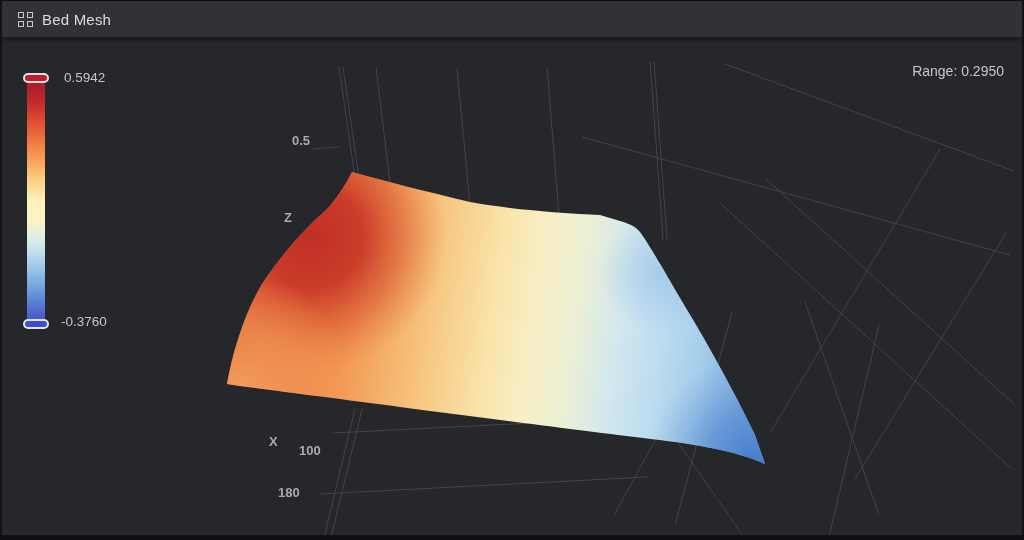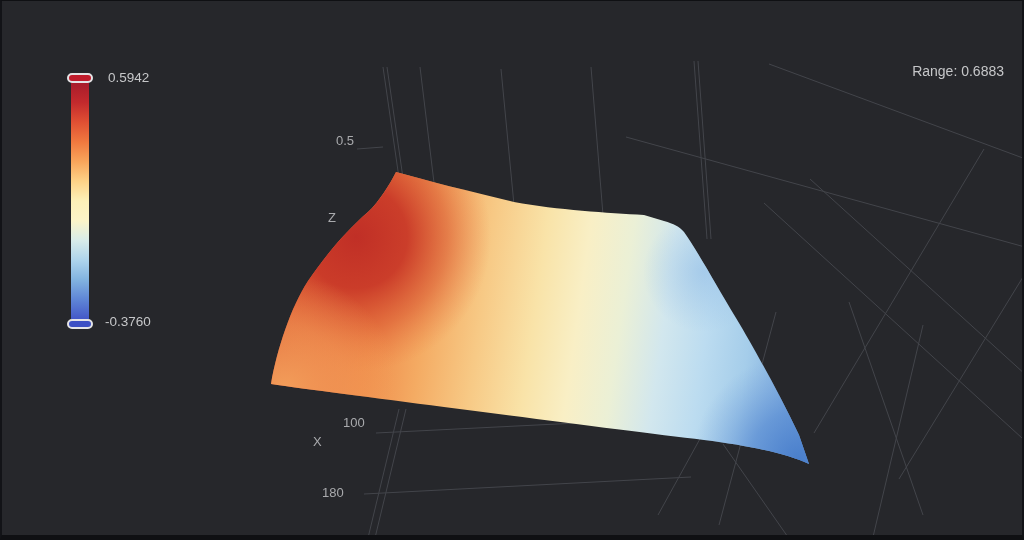--- a/index.html
+++ b/index.html
@@ -13,35 +13,44 @@
   
   .panel-header{
     position:absolute;top:0;left:0;right:0;height:36px;
     background:#313237;display:flex;align-items:center;gap:9px;padding-left:16px;
     box-shadow:0 2px 4px rgba(0,0,0,.45);border-bottom:1px solid #1a1b1f;z-index:5;
   }
   .grid-icon{width:15px;height:15px;display:grid;grid-template-columns:6px 6px;grid-template-rows:6px 6px;gap:3px;}
   .grid-icon span{border:1.5px solid #c7c7c9;box-sizing:border-box;background:transparent;}
   .panel-title{color:#dcdcde;font-size:15px;font-weight:500;letter-spacing:.2px;}
   
-  .plot-area{position:absolute;top:36px;left:0;right:0;bottom:0;margin-left:44px;}
+  .plot-area{position:absolute;top:36px;left:0;right:0;bottom:0;}
   .plot-svg{position:absolute;top:0;left:0;}
-  .axis-label{position:absolute;color:#a9aaad;font-size:13px;line-height:15px;white-space:nowrap;}
+  .axis-label{position:absolute;color:#a9aaad;font-size:13px;line-height:15px;white-space:nowrap;font-weight:bold;}
   .cb-label{position:absolute;color:#c6c7c9;font-size:13.5px;line-height:16px;white-space:nowrap;}
   .range-label{position:absolute;right:18px;top:26px;color:#c6c7c9;font-size:14px;}
   
   .colorbar{position:absolute;left:21px;top:36px;display:flex;flex-direction:column;align-items:center;}
   .cb-cap{width:26px;height:10px;border-radius:6px;border:2px solid #e4e4e6;box-sizing:border-box;}
   .cb-bar{width:18px;height:236px;}
 </style>
 </head>
 <body>
 
 <div class="window">
 
+  <div class="panel-header">
+    <div class="grid-icon">
+      <span></span>
+        <span></span>
+        <span></span>
+        <span></span>
+    </div>
+    <div class="panel-title">Bed Mesh</div>
+  </div>
 
   <div class="plot-area">
 
     <svg class="plot-svg" width="1024" height="504" viewBox="0 0 1024 504">
       <defs>
         <linearGradient id="surfaceGradient" gradientUnits="userSpaceOnUse" x1="240" y1="260" x2="775" y2="335">
             <stop offset="0%" stop-color="#dc5733"></stop>
             <stop offset="7%" stop-color="#e56a3c"></stop>
             <stop offset="16%" stop-color="#ef8a4a"></stop>
             <stop offset="26%" stop-color="#f4ab63"></stop>
@@ -130,22 +139,22 @@
     </svg>
 
     <div class="colorbar">
       <div class="cb-cap" style="background: rgb(193, 28, 44);"></div>
       <div class="cb-bar" style="background: linear-gradient(rgb(168, 28, 43), rgb(195, 42, 45), rgb(224, 80, 51), rgb(240, 121, 63), rgb(248, 165, 91), rgb(253, 210, 135), rgb(253, 240, 184), rgb(252, 244, 200), rgb(216, 236, 234), rgb(174, 212, 236), rgb(130, 179, 224), rgb(95, 134, 214), rgb(68, 88, 200));"></div>
       <div class="cb-cap" style="background: rgb(60, 79, 196);"></div>
     </div>
     <div class="cb-label" style="left:62px;top:33px">0.5942</div>
     <div class="cb-label" style="left:59px;top:277px">-0.3760</div>
 
-    <div class="range-label">Range: 0.6883</div>
+    <div class="range-label">Range: 0.2950</div>
 
     <div class="axis-label" style="left:290px;top:96px">0.5</div>
     <div class="axis-label" style="left:282px;top:173px">Z</div>
     <div class="axis-label" style="left:267px;top:397px">X</div>
-    <div class="axis-label" style="left:297px;top:378px">100</div>
+    <div class="axis-label" style="left:297px;top:406px">100</div>
     <div class="axis-label" style="left:276px;top:448px">180</div>
 
   </div>
 </div>
 
 </body></html>

